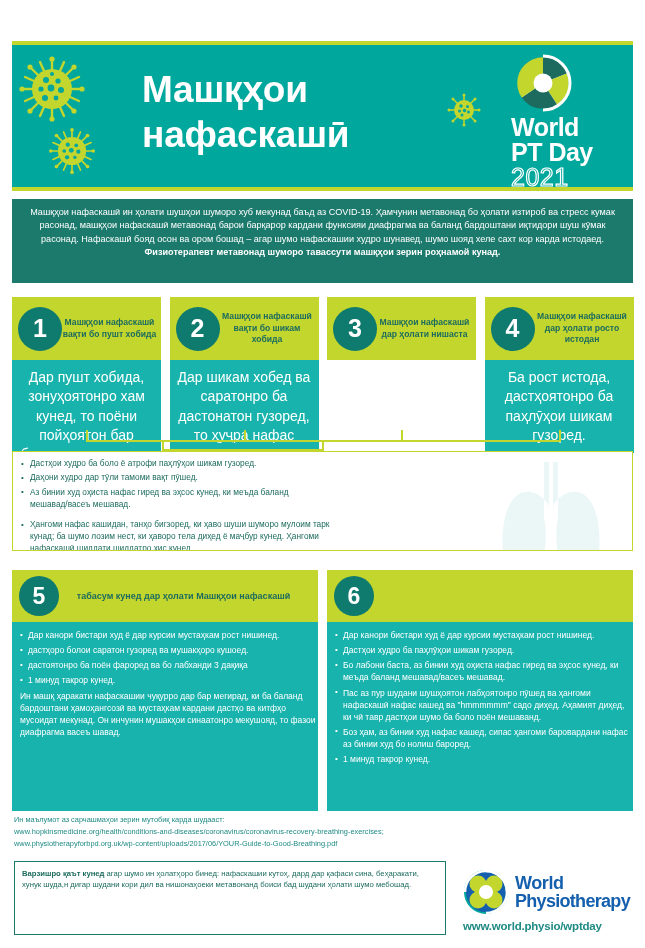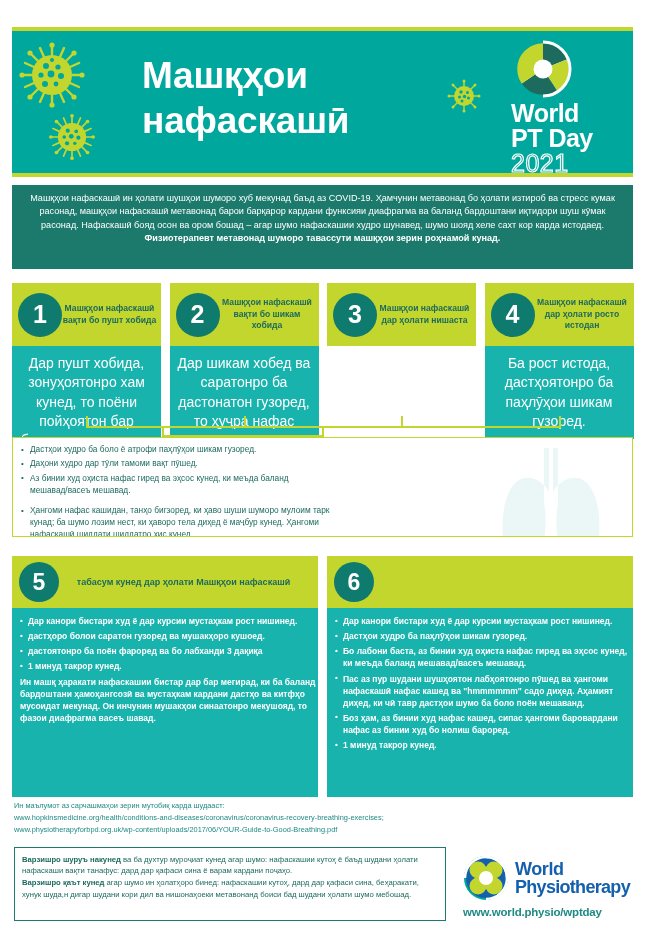--- a/index.html
+++ b/index.html
@@ -2,21 +2,21 @@
 <html><head>
 <meta charset="utf-8">
 <style>
   * { box-sizing: border-box; margin: 0; padding: 0; }
   html, body {
     width: 645px; height: 948px;
     background: #ffffff;
     font-family: "Liberation Sans", sans-serif;
     overflow: hidden;
   }
-  .page { position: relative; width: 645px; height: 844px; background: #ffffff; }
+  .page { position: relative; width: 645px; height: 844px; background: #ffffff; margin-top: 14px; }
 
   
   .header {
     position: absolute; left: 12px; top: 27px;
     width: 621px; height: 150px;
     background: #00A79D;
     border-top: 4px solid #C2D62E;
     border-bottom: 4px solid #C2D62E;
   }
   .header-title {
@@ -134,21 +134,20 @@
   }
   .lhead .bubble { width: 40px; height: 40px; flex: 0 0 40px; font-size: 23px; margin-left: 7px;}
   .lhead-title {
     flex: 1; text-align: center; color: #1C6B5E;
     font-size: 9px; font-weight: bold; line-height: 1.35; padding-right: 10px;
   }
   .lbody {
     background: #18B3AD; color: #ffffff;
     padding: 7px 1px 9px 8px;
     min-height: 189px;
-    font-weight: bold;
   }
   .lbody ul { list-style: none; }
   .lbody ul li {
     position: relative;
     font-size: 8.5px; line-height: 1.43;
     padding-left: 8px; margin-bottom: 3px;
   }
   .lbody ul li:before {
     content: "\2022"; position: absolute; left: 0; top: -0.5px; font-size: 8px;
   }
@@ -421,21 +420,21 @@
         <div class="bubble">5</div>
         <div class="lhead-title">табасум кунед дар ҳолати Машқҳои нафаскашӣ</div>
       </div>
       <div class="lbody">
         <ul>
           <li>Дар канори бистари худ ё дар курсии мустаҳкам рост нишинед.</li>
           <li>дастҳоро болои саратон гузоред ва мушакҳоро кушоед.</li>
           <li>дастоятонро ба поён фароред ва бо лабханди 3 дақиқа</li>
           <li>1 минуд такрор кунед.</li>
         </ul>
-        <div class="note">Ин машқ ҳаракати нафаскашии бистар дар бар мегирад, ки ба баланд бардоштани ҳамоҳангсозӣ ва мустаҳкам кардани дастҳо ва китфҳо мусоидат мекунад. Он инчунин мушакҳои синаатонро мекушояд, то фазои диафрагма васеъ шавад.</div>
+        <div class="note">Ин машқ ҳаракати нафаскашии чуқурро дар бар мегирад, ки ба баланд бардоштани ҳамоҳангсозӣ ва мустаҳкам кардани дастҳо ва китфҳо мусоидат мекунад. Он инчунин мушакҳои синаатонро мекушояд, то фазои диафрагма васеъ шавад.</div>
       </div>
     </div>
 
     <div class="lcol b">
       <div class="lhead">
         <div class="bubble">6</div>
       </div>
       <div class="lbody">
         <ul>
           <li>Дар канори бистари худ ё дар курсии мустаҳкам рост нишинед.</li>
@@ -449,23 +448,20 @@
     </div>
   </div>
 
   <div class="refs">
     <div>Ин маълумот аз сарчашмаҳои зерин мутобиқ карда шудааст:</div>
     <div>www.hopkinsmedicine.org/health/conditions-and-diseases/coronavirus/coronavirus-recovery-breathing-exercises;</div>
     <div>www.physiotherapyforbpd.org.uk/wp-content/uploads/2017/06/YOUR-Guide-to-Good-Breathing.pdf</div>
   </div>
 
   <div class="warn">
-    <p>
-      <b>Варзишро шуруъ накунед</b><span> ва ба духтур муроҷиат кунед агар шумо: нафаскашии кутоҳ ё баъд шудани ҳолати нафаскаши вақти танафус: дард дар қафаси сина ё варам кардани поҷаҳо.</span>
-    </p>
     <p>
       <b>Варзишро қаът кунед</b><span> агар шумо ин ҳолатҳоро бинед: нафаскашии кутоҳ, дард дар қафаси сина, беҳаракати, хунук шуда,н дигар шудани кори дил ва  нишонаҳоеки метавонанд боиси бад шудани ҳолати шумо мебошад.</span>
     </p>
   </div>
 
   <div class="wphys">
     <div class="wphys-row">
       <div class="wphys-mark">
         <svg width="46" height="46" viewBox="0 0 46 46">
           <circle cx="23" cy="23" r="21" fill="#1560AE"></circle>

